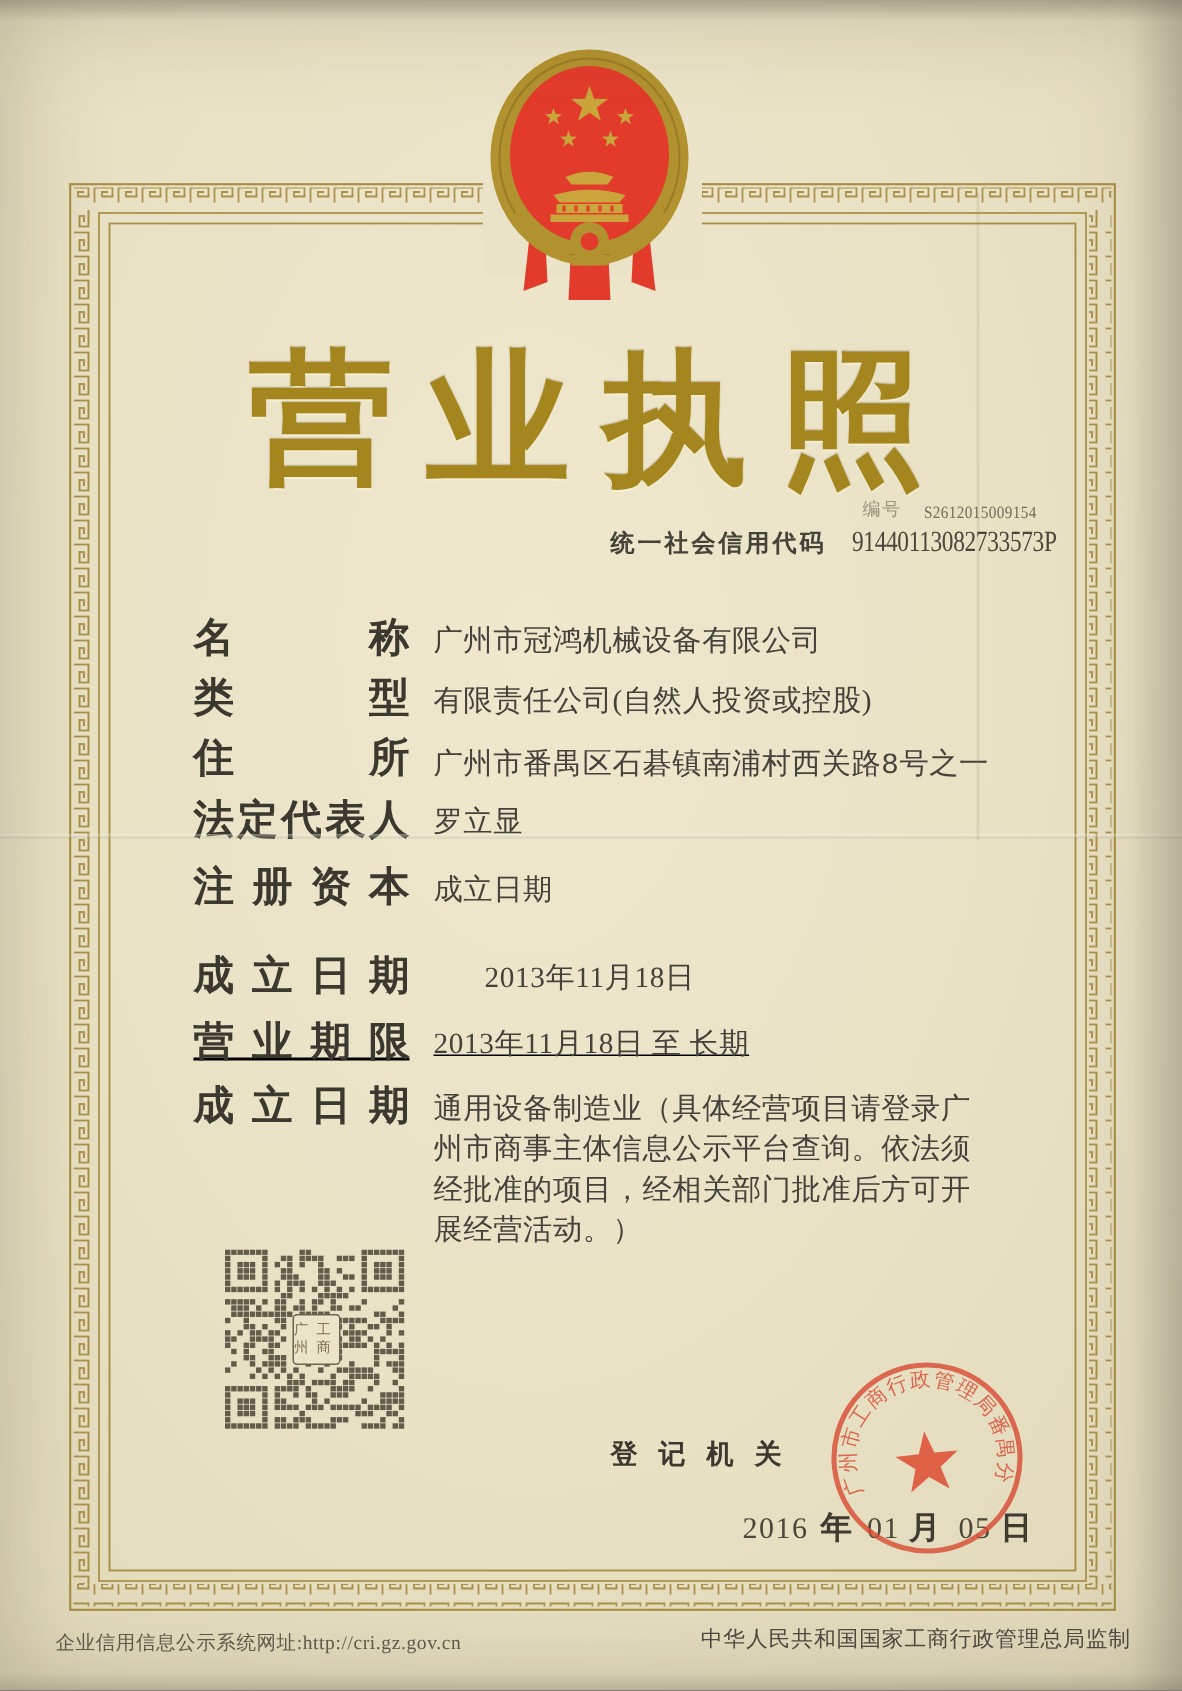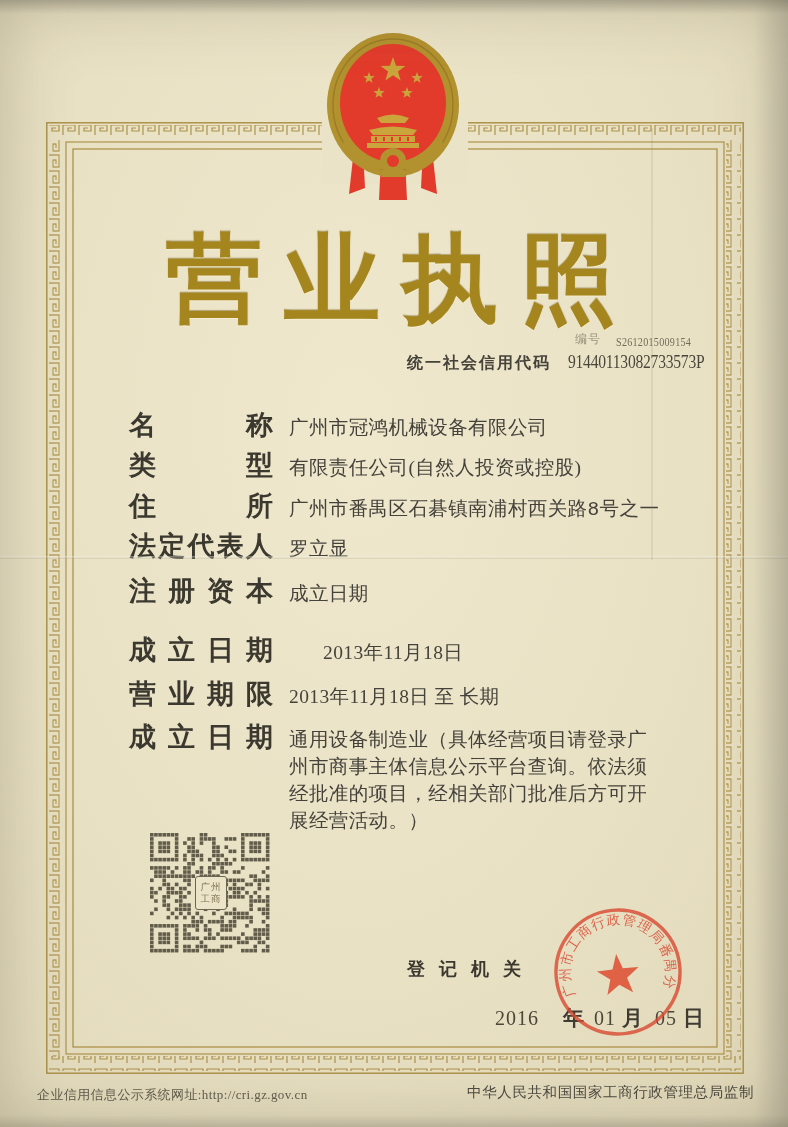--- a/index.html
+++ b/index.html
@@ -43,37 +43,37 @@
   .frow .flabel{
     width:144px;flex:0 0 144px;font-size:27px;font-weight:600;color:#3b382f;line-height:31px;
     text-align:justify;text-align-last:justify;
   }
   .frow .fvalue{
     margin-left:16px;width:392px;font-size:19.5px;color:#45423c;line-height:27px;
     letter-spacing:.4px;padding-top:4px;
   }
   .frow .fvalue.multiline{width:378px;}
   .mb1{margin-bottom:9px;} .mb2{margin-bottom:12px;} .mb3{margin-bottom:7px;font-family:Liberation Mono, monospace;}
-  .mb4{margin-bottom:14px;} .mb5{margin-bottom:28px;align-items:flex-end;} .mb6{margin-bottom:13px;gap:34px;} .mb7{margin-bottom:12px;}
+  .mb4{margin-bottom:14px;} .mb5{margin-bottom:28px;align-items:flex-end;} .mb6{margin-bottom:13px;gap:34px;} .mb7{margin-bottom:12px;text-decoration:underline;}
 
   .qr-wrap{position:absolute;left:150px;top:833px;width:120px;height:120px;}
   .qr-label{
     position:absolute;left:195px;top:876px;width:30px;height:32px;
     background:#ece4c8;border:1px solid #6b6552;border-radius:3px;
-    display:flex;flex-direction:column;align-items:center;justify-content:center;
+    display:flex;align-items:center;justify-content:center;
     font-size:9.5px;line-height:12px;color:#7d7252;letter-spacing:1px;
   }
 
   .authority{position:absolute;left:407px;top:957px;font-size:18px;font-weight:600;
     letter-spacing:14px;color:#3b382f;white-space:nowrap;}
 
   .reg-date{position:absolute;left:495px;top:1004px;display:flex;align-items:baseline;white-space:nowrap;z-index:5;}
   .reg-date .num{font-size:20px;color:#4a4639;letter-spacing:1px;}
   .reg-date .unit{font-size:21px;font-weight:600;color:#3e3b31;}
-  .g16{margin-right:24px;} .g10{margin-right:10px;} .g6{margin-right:6px;} .g12{margin-right:12px;}
+  .g16{margin-right:8px;} .g10{margin-right:10px;} .g6{margin-right:6px;} .g12{margin-right:12px;}
 
   .seal{position:absolute;left:548px;top:902px;width:140px;height:140px;transform:rotate(-6deg);z-index:6;opacity:.92;}
 
   .footer-left{position:absolute;left:37px;top:1086px;font-size:13px;color:#5f5b4c;letter-spacing:.4px;}
   .footer-right{position:absolute;right:34px;top:1083px;font-size:14.5px;color:#4c4940;letter-spacing:.6px;}
 </style>
 </head>
 <body>
 
 <div class="stage">

